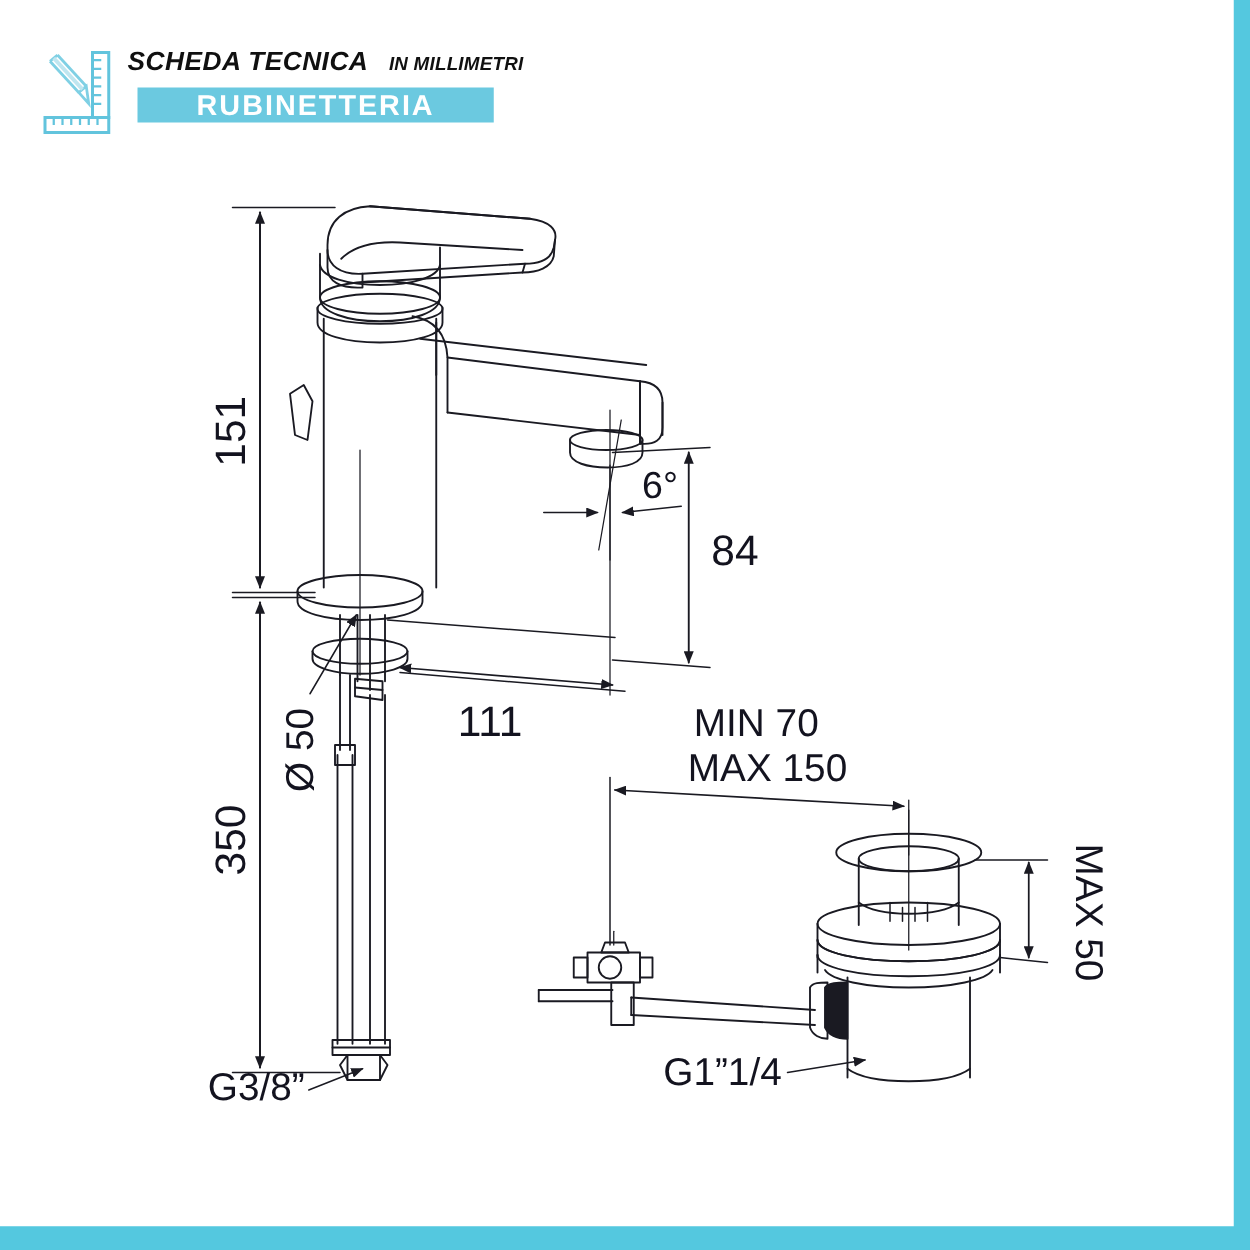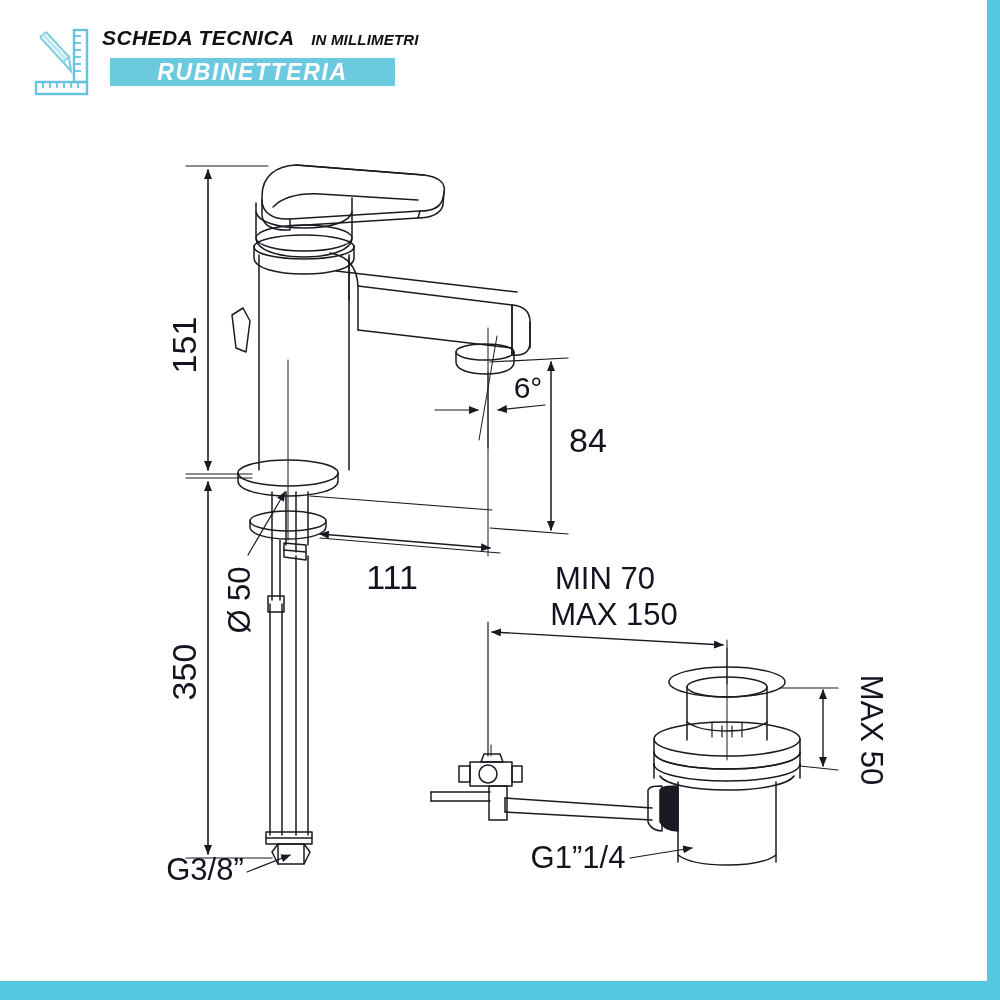--- a/index.html
+++ b/index.html
@@ -29,21 +29,21 @@
     left: 0;
     bottom: 0;
     width: 1000px;
     height: 19px;
     background: #54c8df;
   }
   
   #header {
     position: absolute;
     left: 30px;
-    top: 22px;
+    top: 34px;
     width: 400px;
     height: 80px;
   }
   #header-icon {
     position: absolute;
     left: 0px;
     top: 4px;
     width: 72px;
     height: 72px;
   }
@@ -81,21 +81,20 @@
   #title-banner-text {
     position: absolute;
     left: 0;
     top: 0;
     width: 285px;
     height: 28px;
     line-height: 28px;
     text-align: center;
     font-family: "Liberation Sans", sans-serif;
     font-weight: bold;
-    font-style: italic;
     font-size: 23px;
     color: #ffffff;
     letter-spacing: 1.6px;
   }
   
   #drawing {
     position: absolute;
     left: 0;
     top: 0;
     width: 1000px;

